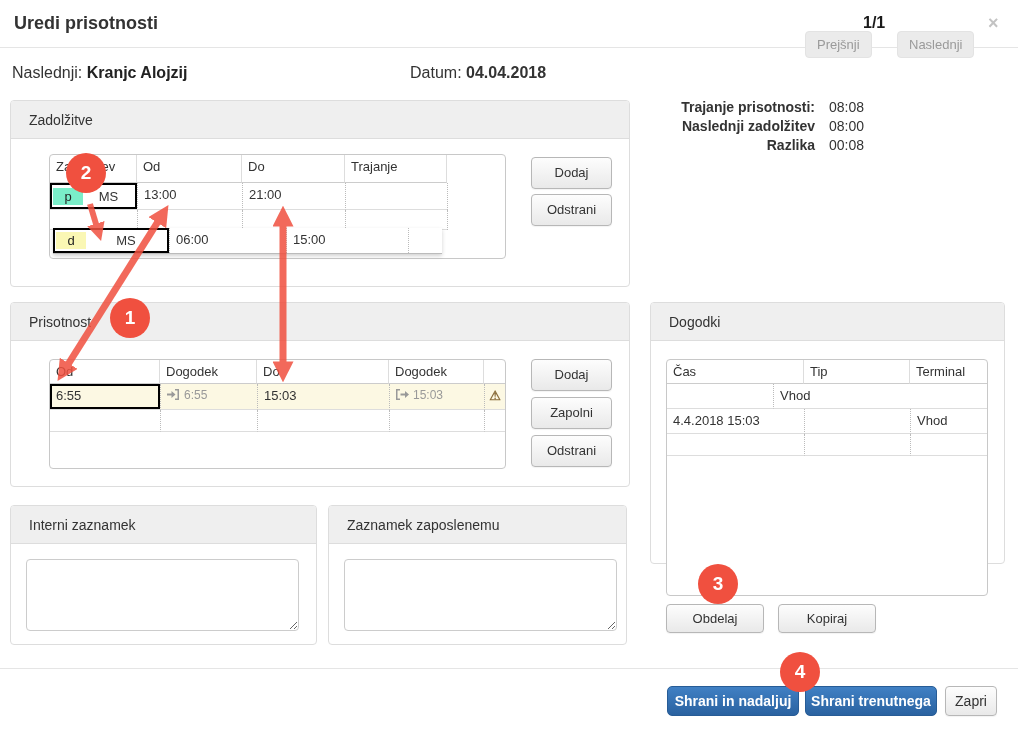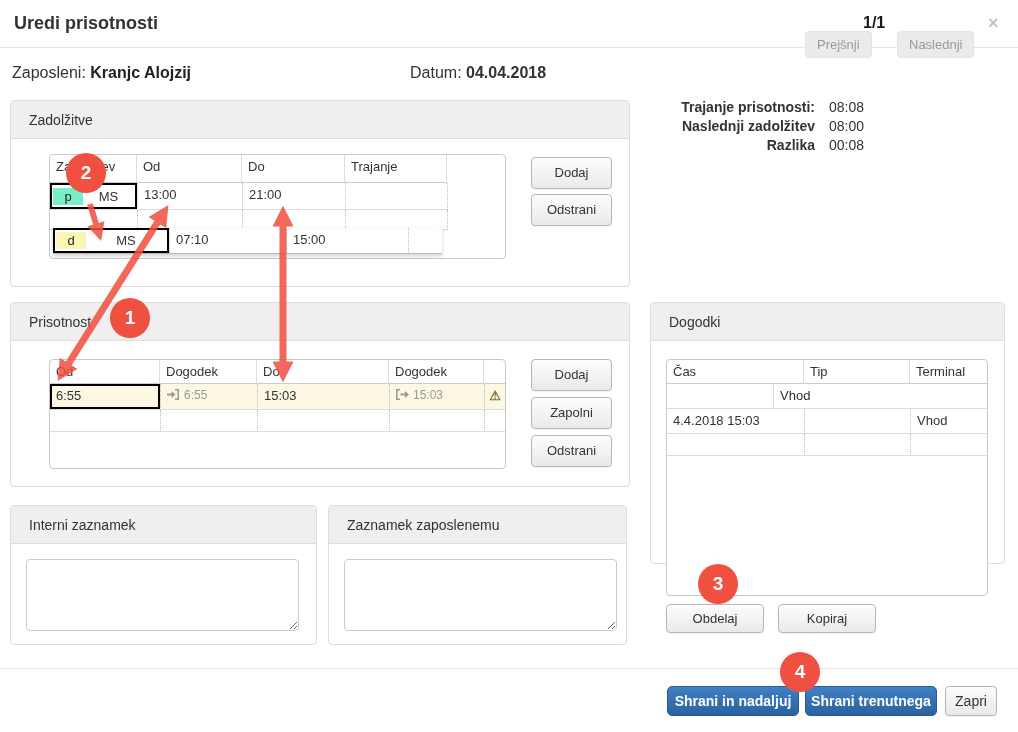--- a/index.html
+++ b/index.html
@@ -96,21 +96,21 @@
 
   <div class="dlg-header">
     <div class="dlg-title">Uredi prisotnosti</div>
     <button class="nav-btn" id="btn-prev">Prejšnji</button>
     <div class="pager">1/1</div>
     <button class="nav-btn" id="btn-next">Naslednji</button>
     <div class="close-x">×</div>
   </div>
 
   <div class="subheader">
-    <span>Zaposleni:</span>
+    <span>Naslednji:</span>
     <b>Kranjc Alojzij</b>
   </div>
   <div class="datum">
     <span>Datum:</span>
     <b>04.04.2018</b>
   </div>
 
   <div class="summary">
     <div class="srow">
       <span class="slabel">Trajanje prisotnosti:</span>
@@ -154,21 +154,21 @@
         <div class="cell" style="width:102px;"></div>
         <div class="cell filler" style="flex:1;"></div>
       </div>
     </div>
 
     <div class="floating-row" style="left:42px; top:127px; width:389px; height:26px;">
       <div class="cell sel cellflex" style="width:116px; padding:2px 3px; border-bottom:none;">
         <span class="chip chip-d">d</span>
         <span class="codelbl">MS</span>
       </div>
-      <div class="cell" style="width:117px;">07:10</div>
+      <div class="cell" style="width:117px;">06:00</div>
       <div class="cell" style="width:122px;">15:00</div>
       <div class="cell" style="flex:1;"></div>
     </div>
 
     <button class="btn btn-side" style="top:56px;">Dodaj</button>
     <button class="btn btn-side" style="top:93px;">Odstrani</button>
   </div>
 
   <div class="panel" id="panel-prisotnost">
     <div class="panel-heading">Prisotnost</div>

